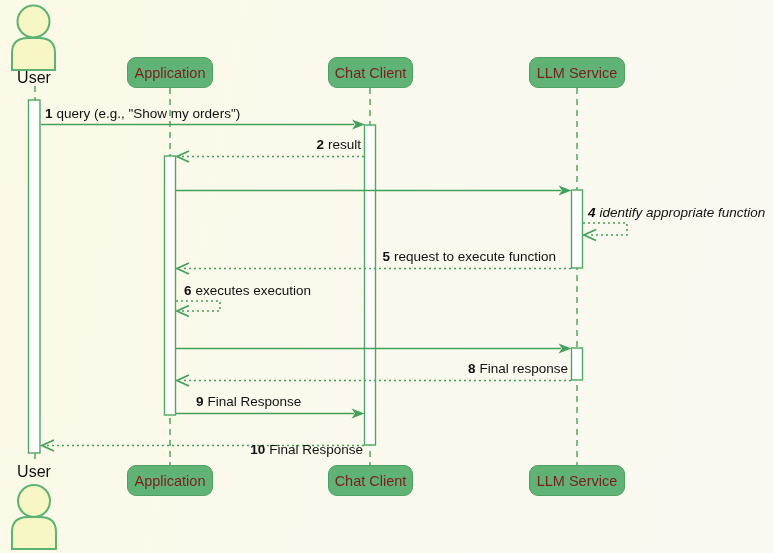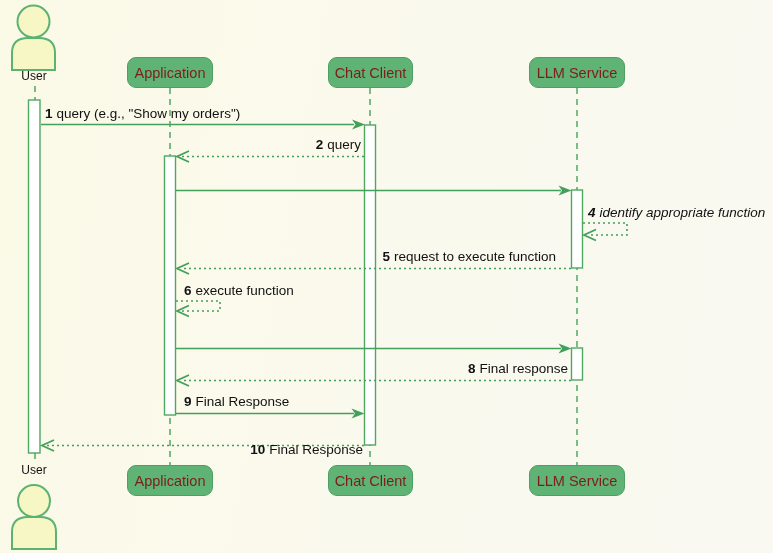--- a/index.html
+++ b/index.html
@@ -18,21 +18,21 @@
   .vh{stroke:#43a05a;stroke-width:1.8;fill:none;}
   .abody,.ahead{fill:#f7f7c6;stroke:#5cb271;stroke-width:2;}
   
   .pbox{
     position:absolute;height:31px;box-sizing:border-box;
     background:#5fb374;border:1px solid #4f9e62;border-radius:9px;
     color:#7f1d1d;font-size:14.5px;display:flex;align-items:center;justify-content:center;
     white-space:nowrap;
   }
   
-  .alabel{position:absolute;width:48px;text-align:center;font-size:12px;color:#111111;}
+  .alabel{position:absolute;width:48px;text-align:center;font-size:16px;color:#111111;}
   
   .msg{position:absolute;font-size:13.5px;line-height:16px;color:#111111;white-space:nowrap;}
   .msg .n{font-weight:700;margin-right:4px;}
   .msg.r{text-align:right;}
 </style>
 </head>
 <body>
 
 <div class="canvas">
 
@@ -118,34 +118,34 @@
   <div class="pbox" style="left:529px;top:57px;width:96px;">LLM Service</div>
 
   <div class="pbox" style="left:127px;top:465px;width:86px;">Application</div>
   <div class="pbox" style="left:328px;top:465px;width:85px;">Chat Client</div>
   <div class="pbox" style="left:529px;top:465px;width:96px;">LLM Service</div>
 
   <div class="msg" style="left:45px;top:106px;">
     <span class="n">1</span><span>query (e.g., "Show my orders")</span>
   </div>
   <div class="msg r" style="right:412px;top:137px;">
-    <span class="n">2</span><span>query</span>
+    <span class="n">2</span><span>result</span>
   </div>
   <div class="msg" style="left:588px;top:205px;font-style:italic;">
     <span class="n">4</span><span>identify appropriate function</span>
   </div>
   <div class="msg r" style="right:217px;top:249px;">
     <span class="n">5</span><span>request to execute function</span>
   </div>
   <div class="msg" style="left:184px;top:283px;">
-    <span class="n">6</span><span>execute function</span>
+    <span class="n">6</span><span>executes execution</span>
   </div>
   <div class="msg r" style="right:205px;top:361px;">
     <span class="n">8</span><span>Final response</span>
   </div>
-  <div class="msg" style="left:184px;top:394px;">
+  <div class="msg" style="left:196px;top:394px;">
     <span class="n">9</span><span>Final Response</span>
   </div>
   <div class="msg r" style="right:410px;top:426px;margin-top:16px;">
     <span class="n">10</span><span>Final Response</span>
   </div>
 
 </div>
 
 </body></html>

